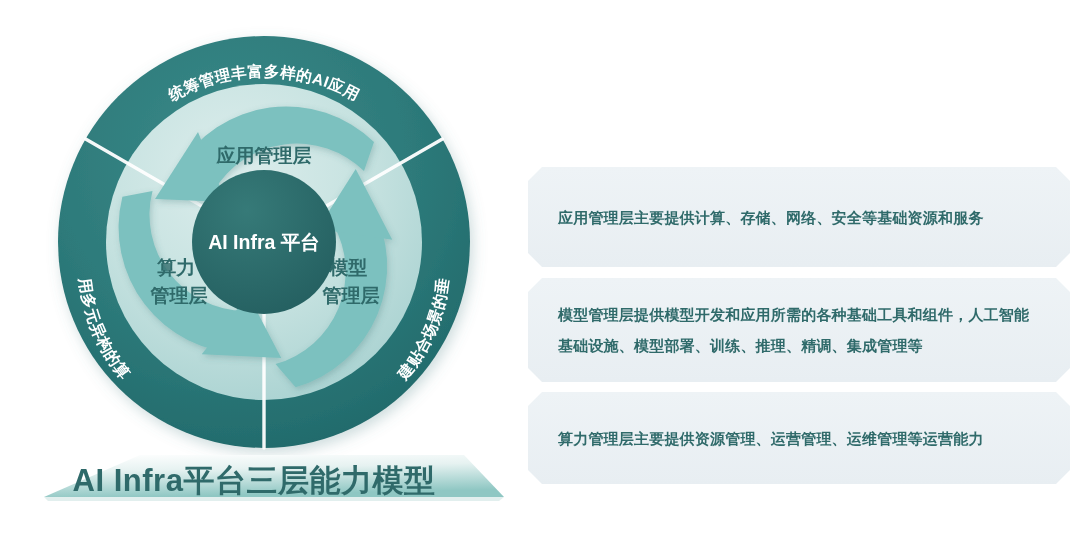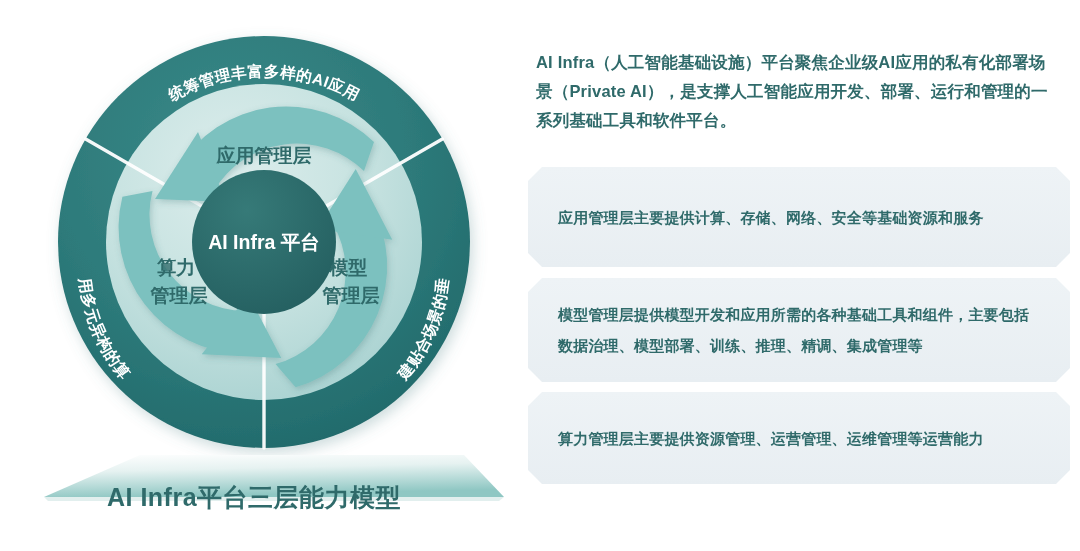--- a/index.html
+++ b/index.html
@@ -27,24 +27,24 @@
     text-anchor:middle;
   }
   .core-label{
     fill:#ffffff;font-weight:700;font-size:19.5px;text-anchor:middle;
   }
 
   
   .pedestal{position:absolute;left:44px;top:455px;width:460px;height:52px;}
   .pedestal svg{display:block;width:460px;height:52px;}
   .pedestal-text{
-    position:absolute;left:0;top:471px;width:460px;height:52px;
+    position:absolute;left:0;top:455px;width:460px;height:52px;
     display:flex;align-items:center;justify-content:center;
     padding-left:48px;box-sizing:border-box;
-    font-size:25px;font-weight:700;color:#2f6a6a;
+    font-size:31px;font-weight:700;color:#2f6a6a;
     letter-spacing:.5px;
     pointer-events:none;
   }
 
   
   .panel{position:absolute;left:528px;top:0;width:552px;height:551px;}
 
   .intro{
     position:absolute;left:8px;top:48px;width:518px;
     font-size:16.5px;font-weight:700;line-height:29px;
@@ -178,27 +178,26 @@
         </defs>
         <path d="M 96,0 L 420,0 L 460,42 L 0,42 Z" fill="url(#pedGrad)"></path>
         <path d="M 0,42 L 460,42 L 455,46 L 4,46 Z" fill="#cfe4e2" opacity=".6"></path>
       </svg>
     </div>
     <div class="pedestal-text">AI Infra平台三层能力模型</div>
   </div>
 
   <div class="panel">
 
-    <div class="intro">AI Infra（人工智能基础设施）平台聚焦企业级AI应用的私有化部署场景（Private AI），是支撑人工智能应用开发、部署、运行和管理的一系列基础工具和软件平台。</div>
 
     <div class="card" id="card0">
       <div class="card-text">应用管理层主要提供计算、存储、网络、安全等基础资源和服务</div>
     </div>
 
     <div class="card" id="card1">
-      <div class="card-text">模型管理层提供模型开发和应用所需的各种基础工具和组件，主要包括数据治理、模型部署、训练、推理、精调、集成管理等</div>
+      <div class="card-text">模型管理层提供模型开发和应用所需的各种基础工具和组件，人工智能基础设施、模型部署、训练、推理、精调、集成管理等</div>
     </div>
 
     <div class="card" id="card2">
       <div class="card-text">算力管理层主要提供资源管理、运营管理、运维管理等运营能力</div>
     </div>
   </div>
 </div>
 
 </body></html>

